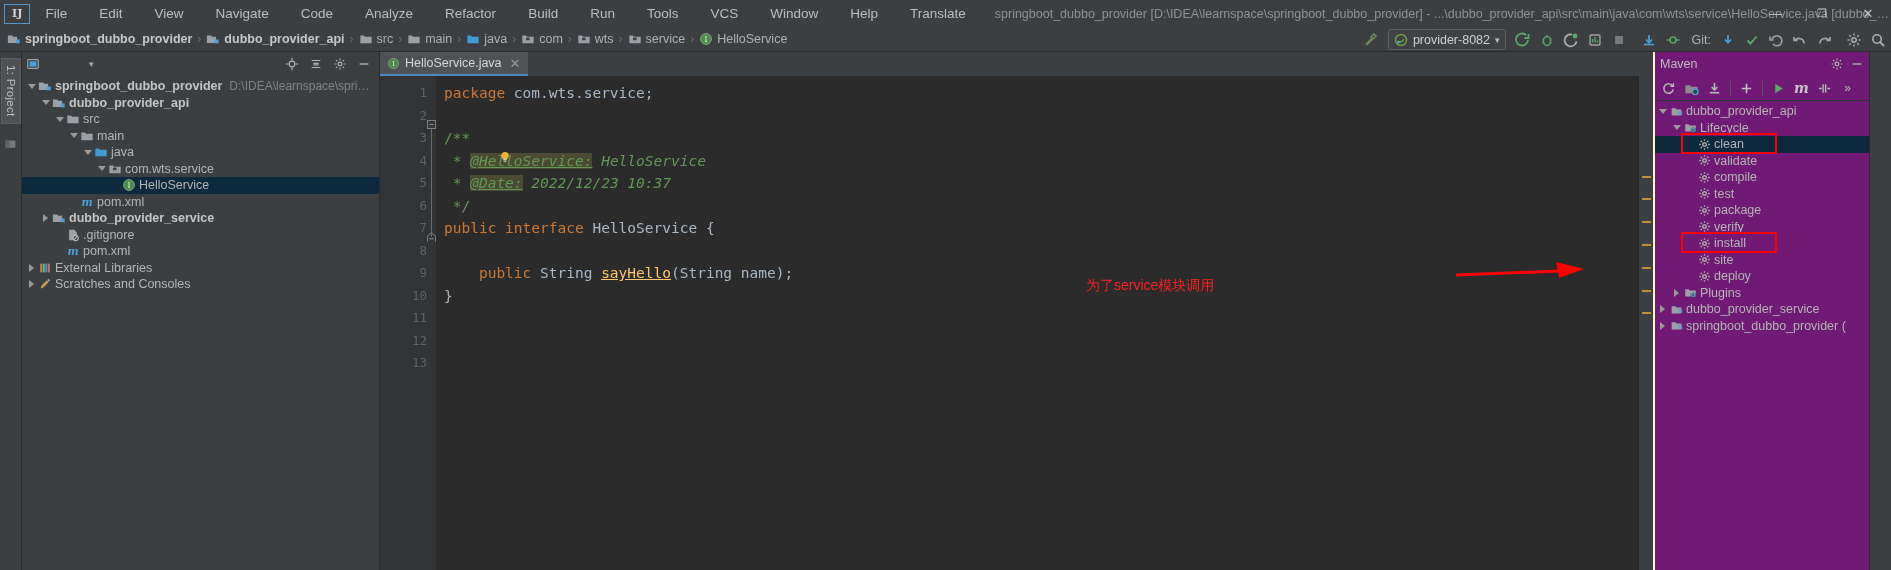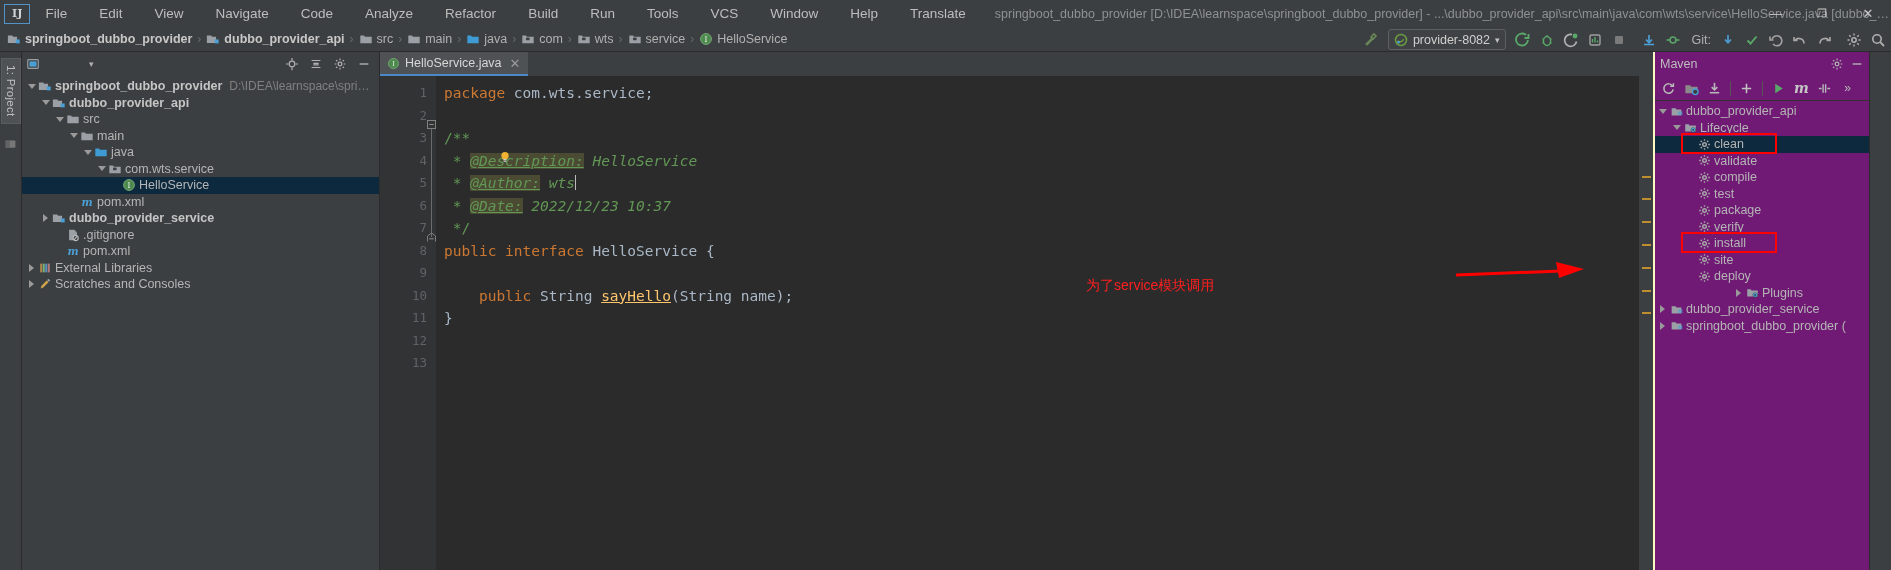--- a/index.html
+++ b/index.html
@@ -610,22 +610,21 @@
               <svg width="9" height="10" viewBox="0 0 10 11">
                 <path d="M0.5 10.5v-6L5 1l4.5 3.5v6" fill="none" stroke="#8a8a8a" stroke-width="1"></path>
                 <path d="M2.5 7.5h5" stroke="#8a8a8a" stroke-width="1.2"></path>
               </svg>
             </div>
           </div>
         <div class="code" id="code">
             <div class="cl"><span class="kw">package </span><span class="txt">com.wts.service;</span></div>
             <div class="cl"></div>
             <div class="cl"><span class="cm">/**</span></div>
-            <div class="cl"><span class="cm"> * </span><span class="cmu">@Description:</span><span class="cm"> </span><span class="cmi">HelloService</span></div>
-            <div class="cl"><span class="cm"> * </span><span class="cmu">@Author:</span><span class="cm"> </span><span class="cmi">wts</span><span class="caret"></span></div>
+            <div class="cl"><span class="cm"> * </span><span class="cmu">@HelloService:</span><span class="cm"> </span><span class="cmi">HelloService</span></div>
             <div class="cl"><span class="cm"> * </span><span class="cmu">@Date:</span><span class="cm"> </span><span class="cmi">2022/12/23 10:37</span></div>
             <div class="cl"><span class="cm"> */</span></div>
             <div class="cl"><span class="kw">public interface </span><span class="txt">HelloService {</span></div>
             <div class="cl"></div>
             <div class="cl"><span class="txt">    </span><span class="kw">public </span><span class="txt">String </span><span class="mth">sayHello</span><span class="txt">(</span><span class="txt">String </span><span class="txt">name);</span></div>
             <div class="cl"><span class="txt">}</span></div>
             <div class="cl"></div>
 
           <svg class="bulb" style="position:absolute;left:62px;top:74px;" width="14" height="14" viewBox="0 0 16 16">
             <circle cx="8" cy="6.5" r="4.2" fill="#f0b232"></circle>
@@ -822,21 +821,21 @@
           <div class="trow " style="padding-left:30px;">
             <span class="tw"></span>
             <span class="ico">
               <svg width="13" height="13" viewBox="0 0 16 16">
                 <circle cx="8" cy="8" r="2.2" fill="none" stroke="#a6a6a6" stroke-width="1.8"></circle>
                 <path d="M8 1.4v2.1M8 12.5v2.1M1.4 8h2.1M12.5 8h2.1M3.3 3.3l1.5 1.5M11.2 11.2l1.5 1.5M12.7 3.3l-1.5 1.5M4.8 11.2l-1.5 1.5" stroke="#a6a6a6" stroke-width="1.7"></path>
               </svg>
             </span>
             <span class="lbl">deploy</span>
           </div>
-          <div class="trow " style="padding-left:16px;justify-content:center;">
+          <div class="trow " style="padding-left:16px;">
             <span class="tw">
               <span class="arrow-r"></span>
             </span>
             <span class="ico">
               <svg width="13" height="13" viewBox="0 0 16 16">
                 <path d="M1.5 4h4.2l1.1 1.4h7.7v7.4H1.5z" fill="#9aa0a6"></path>
                 <circle cx="11.3" cy="11" r="3.1" fill="#3c3f41"></circle>
                 <circle cx="11.3" cy="11" r="1.9" fill="none" stroke="#4b9fd5" stroke-width="1.5"></circle>
               </svg>
             </span>

